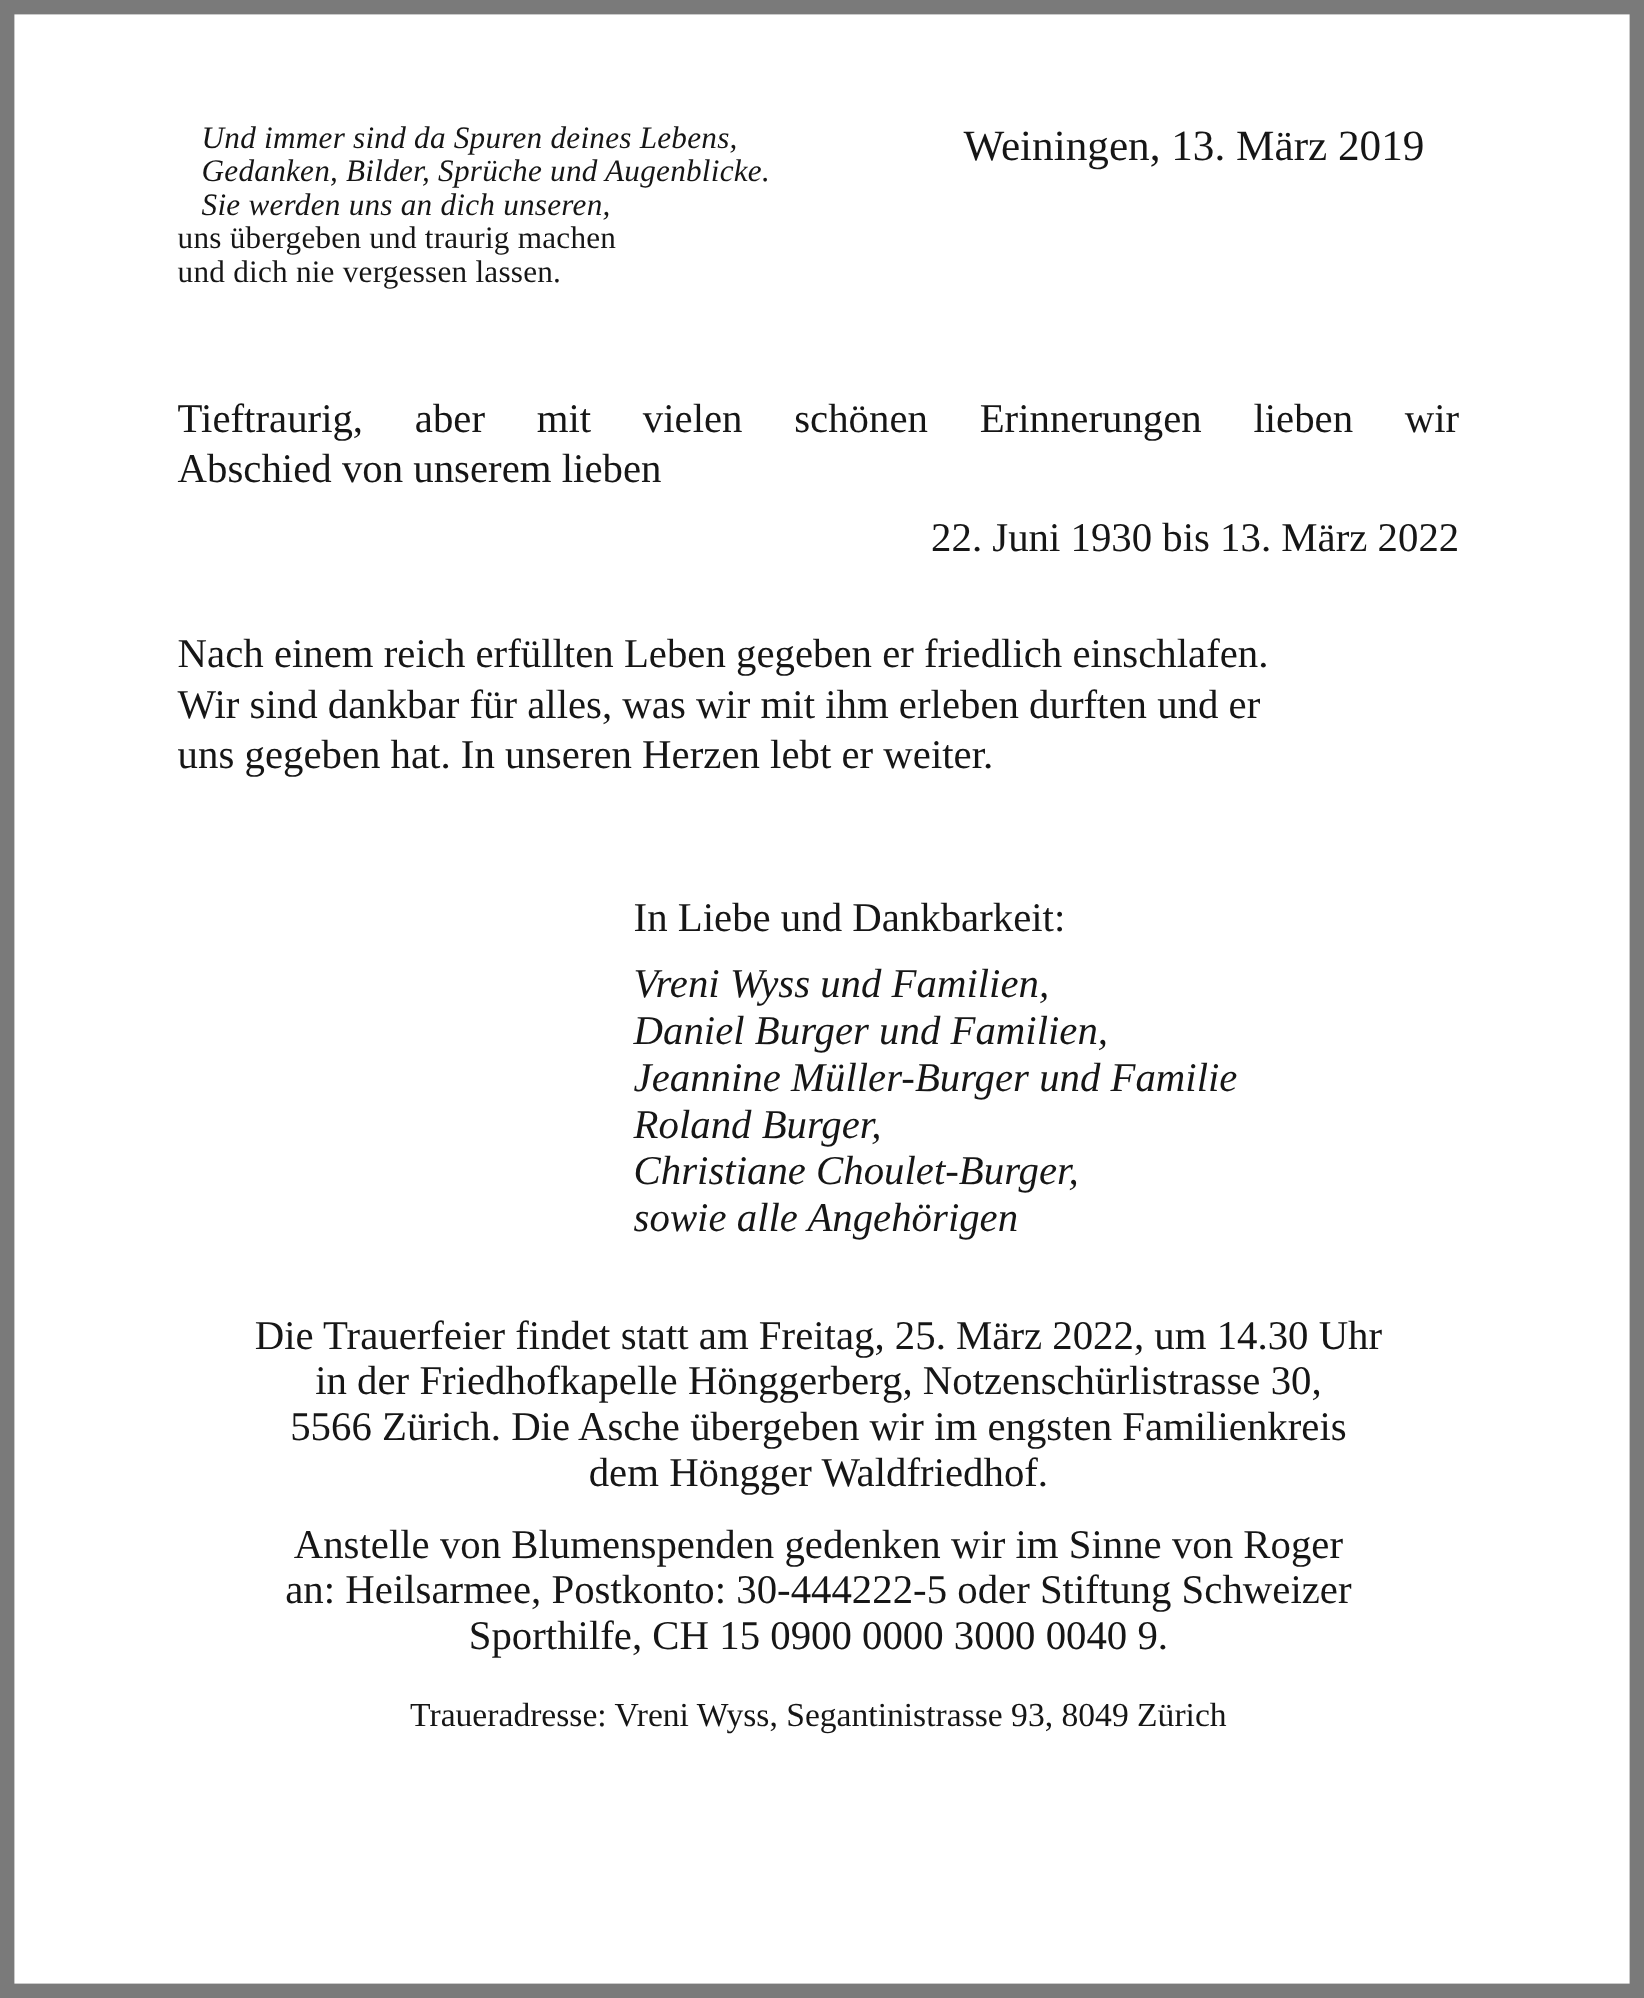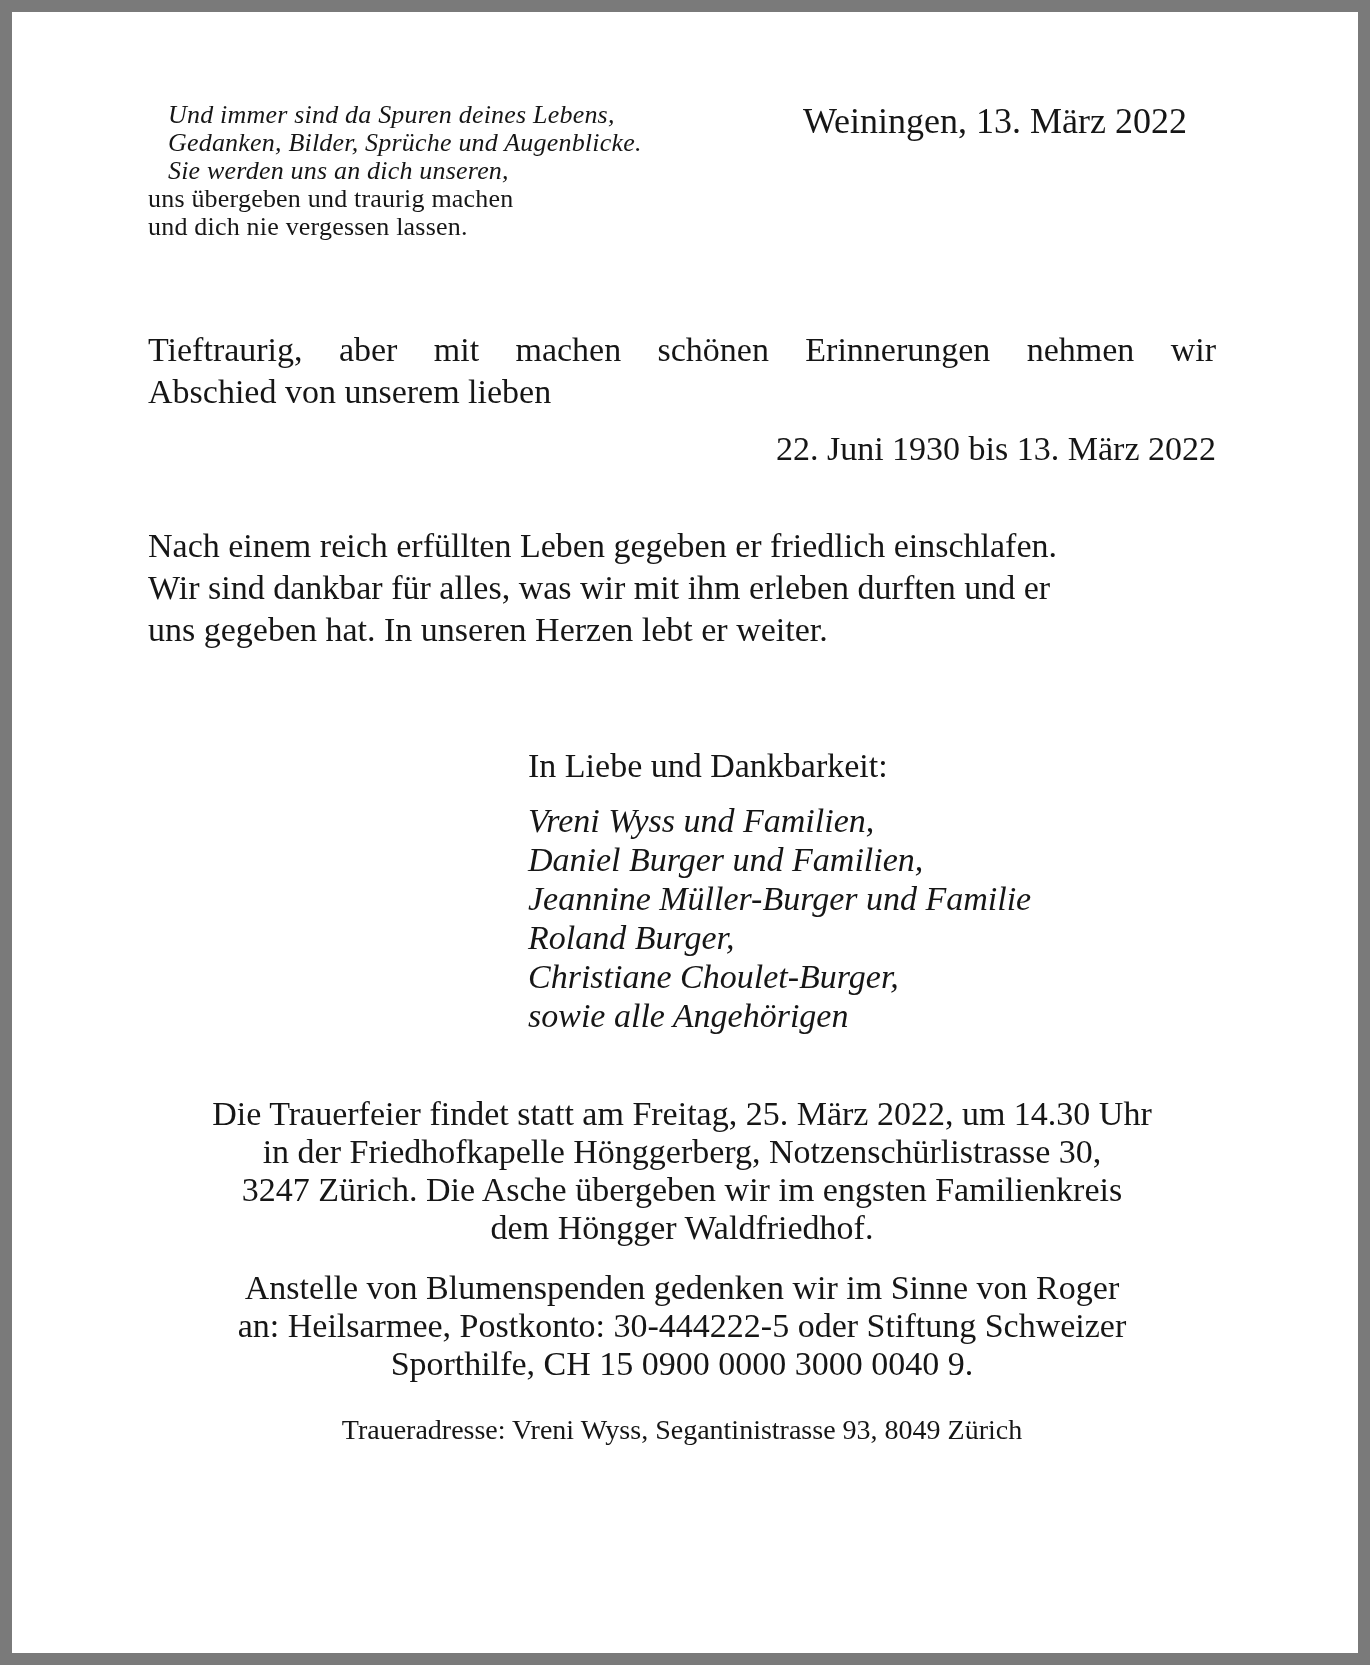--- a/index.html
+++ b/index.html
@@ -122,25 +122,25 @@
         <div class="poem-italic">
             <div class="poem-line">Und immer sind da Spuren deines Lebens,</div>
             <div class="poem-line">Gedanken, Bilder, Sprüche und Augenblicke.</div>
             <div class="poem-line">Sie werden uns an dich unseren,</div>
           </div>
         <div class="poem-roman">
             <div class="poem-line">uns übergeben und traurig machen</div>
             <div class="poem-line">und dich nie vergessen lassen.</div>
           </div>
       </div>
-      <div class="dateline">Weiningen, 13. März 2022</div>
+      <div class="dateline">Weiningen, 13. März 2019</div>
     </div>
 
     <div class="intro">
-        <div class="line">Tieftraurig, aber mit machen schönen Erinnerungen nehmen wir</div>
+        <div class="line">Tieftraurig, aber mit vielen schönen Erinnerungen lieben wir</div>
         <div class="line">Abschied von unserem lieben</div>
       </div>
 
 
     <div class="life-dates">22. Juni 1930 bis 13. März 2022</div>
 
     <div class="tribute">
         <div class="line">Nach einem reich erfüllten Leben gegeben er friedlich einschlafen.</div>
         <div class="line">Wir sind dankbar für alles, was wir mit ihm erleben durften und er</div>
         <div class="line">uns gegeben hat. In unseren Herzen lebt er weiter.</div>
@@ -154,21 +154,21 @@
           <div class="line">Jeannine Müller-Burger und Familie</div>
           <div class="line">Roland Burger,</div>
           <div class="line">Christiane Choulet-Burger,</div>
           <div class="line">sowie alle Angehörigen</div>
         </div>
     </div>
 
     <div class="funeral center-block">
         <div class="line">Die Trauerfeier findet statt am Freitag, 25. März 2022, um 14.30 Uhr</div>
         <div class="line">in der Friedhofkapelle Hönggerberg, Notzenschürlistrasse 30,</div>
-        <div class="line">3247 Zürich. Die Asche übergeben wir im engsten Familienkreis</div>
+        <div class="line">5566 Zürich. Die Asche übergeben wir im engsten Familienkreis</div>
         <div class="line">dem Höngger Waldfriedhof.</div>
       </div>
 
     <div class="donations center-block">
         <div class="line">Anstelle von Blumenspenden gedenken wir im Sinne von Roger</div>
         <div class="line">an: Heilsarmee, Postkonto: 30-444222-5 oder Stiftung Schweizer</div>
         <div class="line">Sporthilfe, CH 15 0900 0000 3000 0040 9.</div>
       </div>
 
     <div class="address">Traueradresse: Vreni Wyss, Segantinistrasse 93, 8049 Zürich</div>

